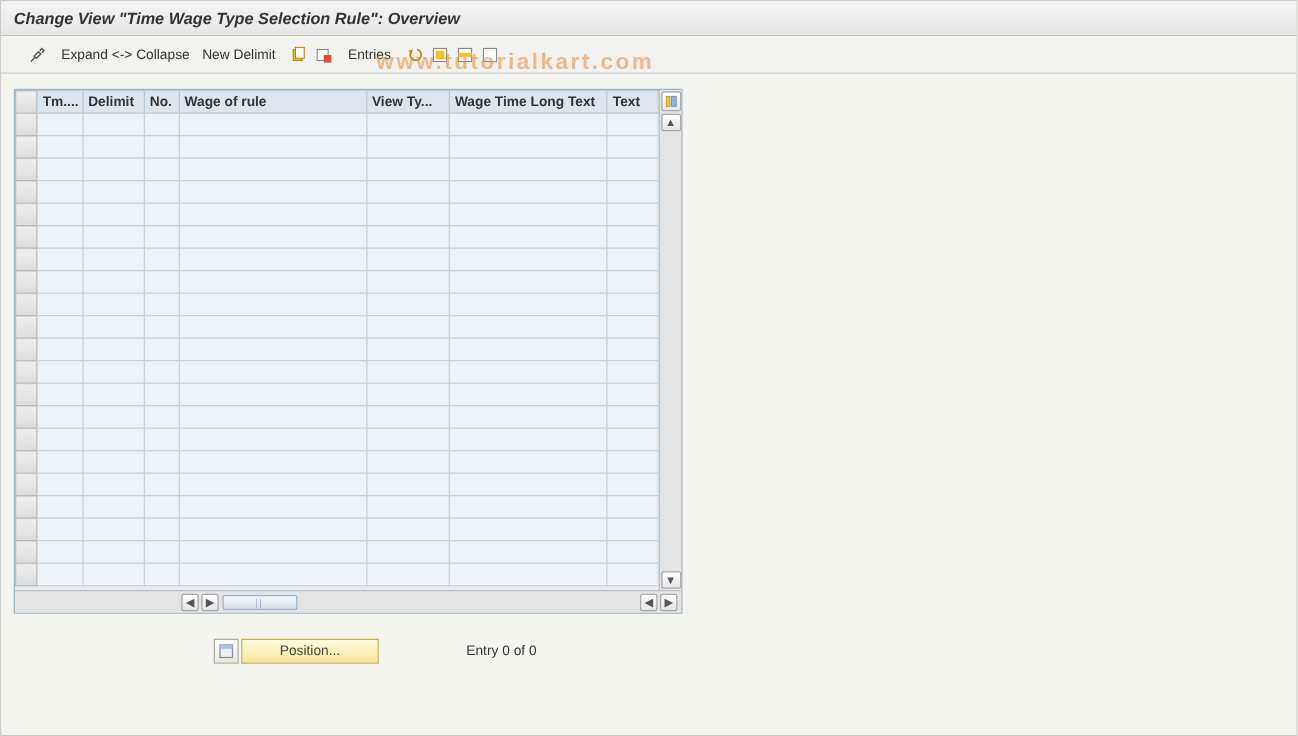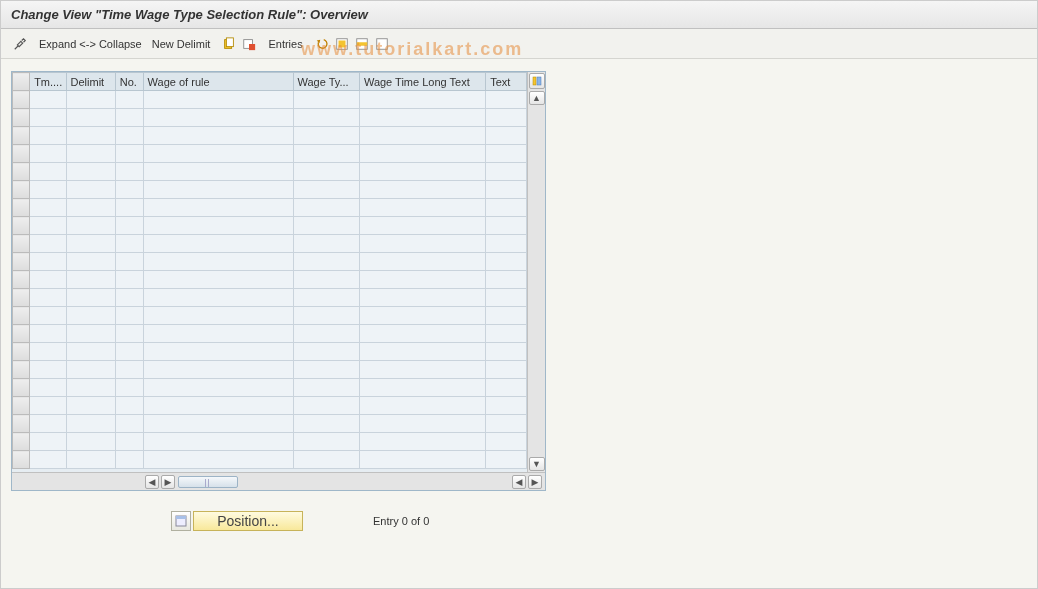--- a/index.html
+++ b/index.html
@@ -31,21 +31,21 @@
     font-size: 13px;
     color: #333;
   }
   .toolbar {
     height: 30px;
     background: #f2f2ee;
     border-bottom: 1px solid #d5d5d0;
     display: flex;
     align-items: center;
     gap: 10px;
-    padding: 0 10px;
+    padding: 0 20px;
   }
   .toolbar .tb-item {
     font-size: 11px;
     color: #333;
     cursor: pointer;
     display: flex;
     align-items: center;
     height: 22px;
   }
   .toolbar .tb-icon {
@@ -91,21 +91,21 @@
   }
   table.data-grid {
     border-collapse: collapse;
     width: 100%;
     table-layout: fixed;
     font-size: 11px;
   }
   table.data-grid th {
     background: #dde6ec;
     border: 1px solid #b8c6d0;
-    font-weight: normal;
+    font-weight: bold;
     text-align: left;
     padding: 2px 4px;
     height: 18px;
     color: #333;
     white-space: nowrap;
     overflow: hidden;
   }
   table.data-grid td {
     border: 1px solid #c9d3dc;
     height: 18px;
@@ -209,21 +209,21 @@
     border:1px solid #b0b0a0;
     display:flex;align-items:center;justify-content:center;
     cursor:pointer;
     margin-right:2px;
   }
   .position-btn {
     width: 110px; height:20px;
     background: linear-gradient(#fffbe0,#f8e89a);
     border:1px solid #c7b35a;
     cursor:pointer;
-    font-size:14px;
+    font-size:11px;
     color:#444;
     display:flex;align-items:center;justify-content:center;
   }
   .entry-status {
     margin-left: 70px;
     font-size: 11px;
     color: #333;
   }
   
   .ico-yellow { fill:#f4c430; stroke:#b48a00; }
@@ -297,21 +297,21 @@
     <div class="grid-wrapper">
       <div class="grid">
         <table class="data-grid">
           <thead>
             <tr>
               <th class="row-selector"></th>
               <th class="col-tm">Tm....</th>
               <th class="col-dy">Delimit</th>
               <th class="col-no">No.</th>
               <th class="col-name">Wage of rule</th>
-              <th class="col-wt">Wage Ty...</th>
+              <th class="col-wt">View Ty...</th>
               <th class="col-wtl">Wage Time Long Text</th>
               <th class="col-from">Text</th>
             </tr>
           </thead>
           <tbody id="grid-body">
               <tr>
                 <td class="row-selector"></td>
                 <td></td>
                 <td></td>
                 <td></td>

